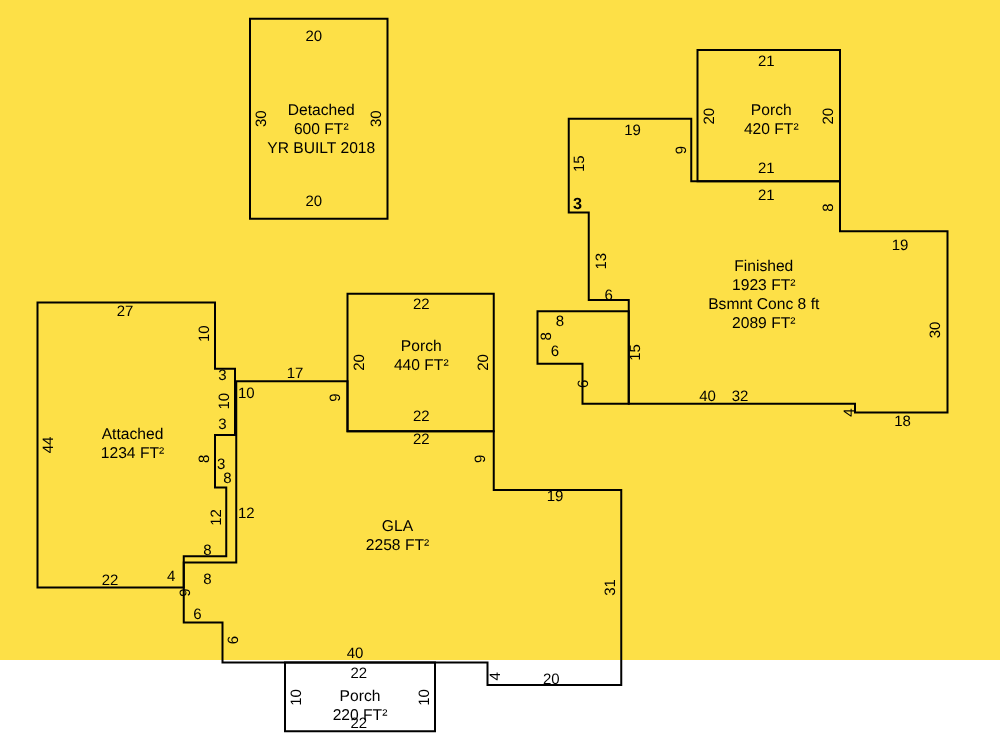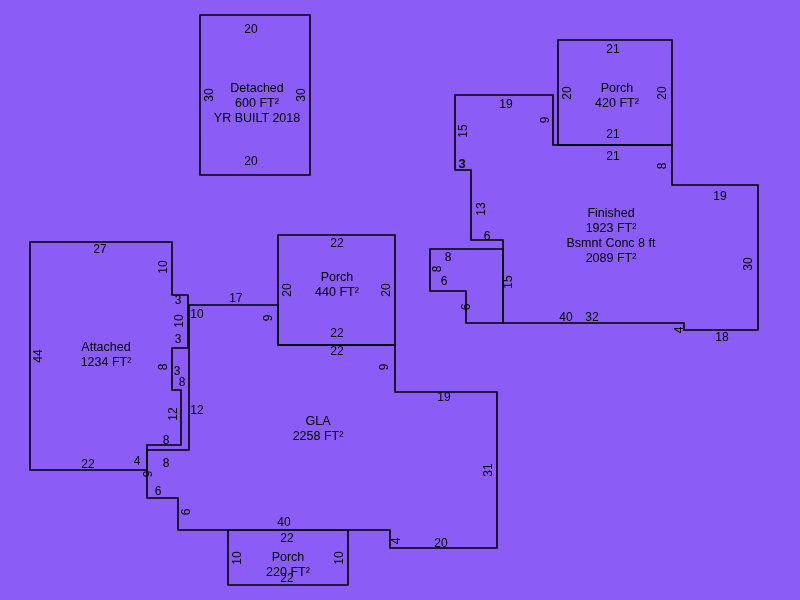--- a/index.html
+++ b/index.html
@@ -7,22 +7,22 @@
     padding: 0;
     background: #ffffff;
     width: 800px;
     height: 600px;
     overflow: hidden;
     font-family: "Liberation Sans", sans-serif;
   }
   #sketch-wrap {
     position: relative;
     width: 800px;
-    height: 600px;
-    background: #8b5cf6;
+    height: 528px;
+    background: #fde047;
     text-decoration: underline;
   }
   svg text {
     font-family: "Liberation Sans", sans-serif;
     fill: #000000;
   }
   svg polygon {
     fill: none;
     stroke-linejoin: miter;
   }

